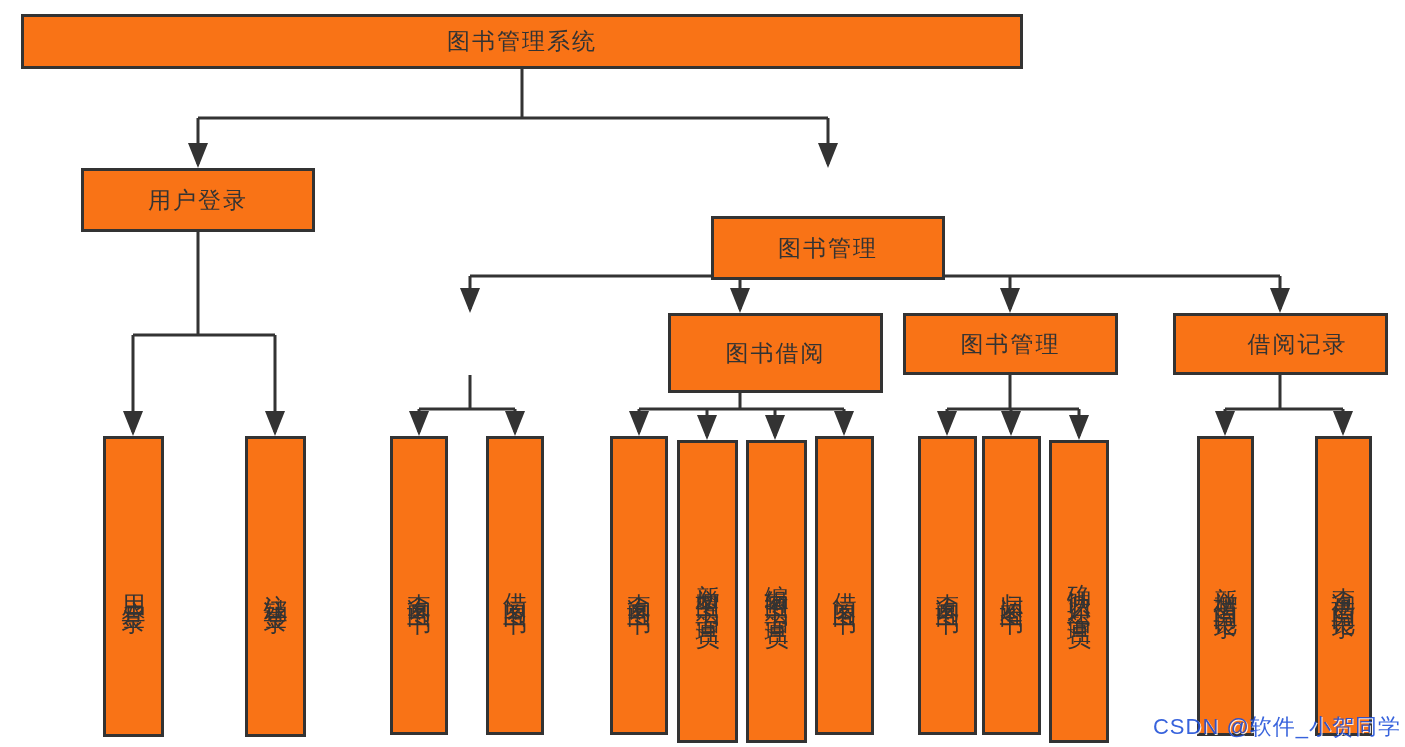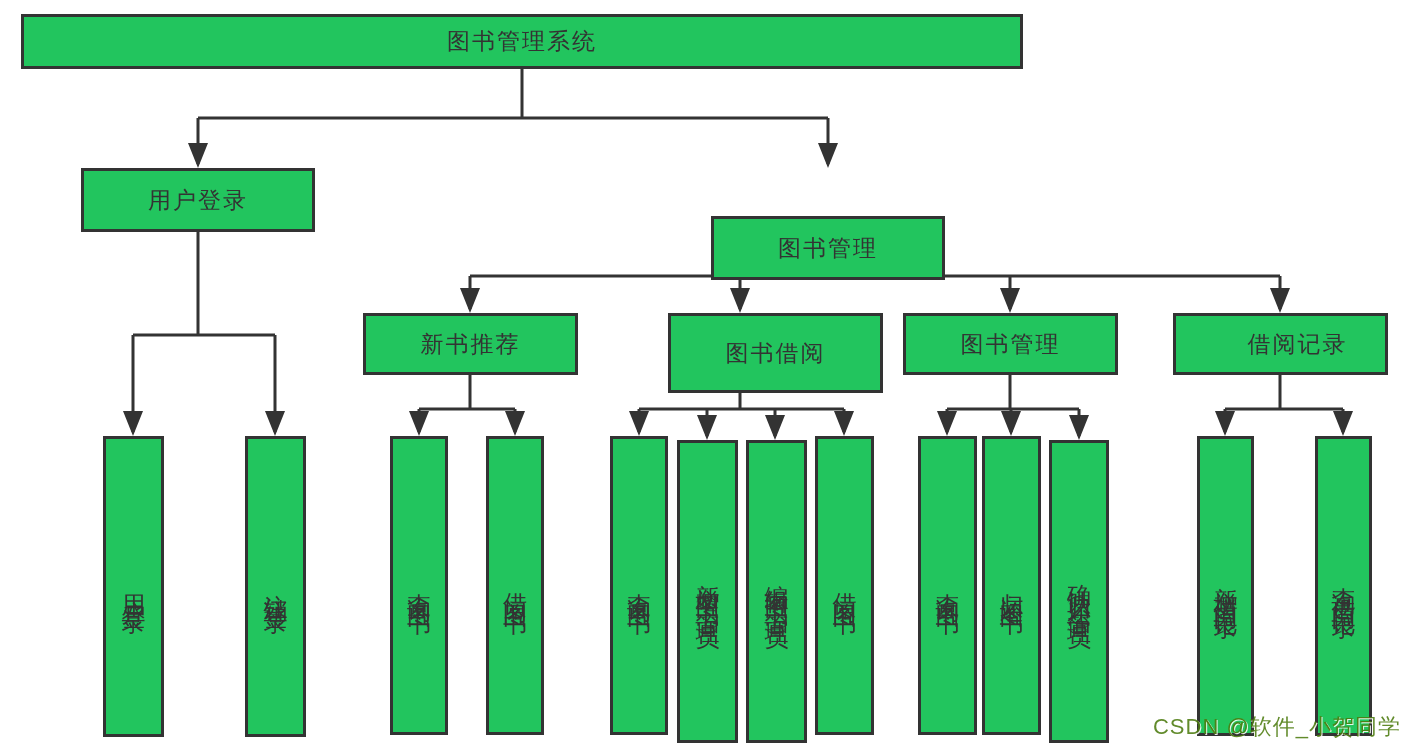--- a/index.html
+++ b/index.html
@@ -7,21 +7,21 @@
     position:relative;
     width:1405px;height:747px;
     background:#ffffff;
     font-family:"Liberation Sans","DejaVu Sans",sans-serif;
     overflow:hidden;
   }
   .wires{position:absolute;left:0;top:0;z-index:1;}
   .node{
     position:absolute;
     box-sizing:border-box;
-    background:#22c55e;
+    background:#f97316;
     border:3px solid #333333;
     color:#333333;
     display:flex;
     align-items:center;
     justify-content:center;
     z-index:2;
   }
   .node.h{font-size:23px;letter-spacing:2px;white-space:nowrap;}
   .node.v{
     writing-mode:vertical-rl;
@@ -30,21 +30,21 @@
     letter-spacing:6px;
     line-height:1;
   }
   .watermark{
     position:absolute;
     right:4px;
     bottom:5px;
     z-index:3;
     font-size:22px;
     letter-spacing:1px;
-    color:#4d7c0f;
+    color:#1d4ed8;
     opacity:0.88;
     white-space:nowrap;
     text-shadow:1px 1px 0 #ffffff;
   }
 </style>
 </head>
 <body>
 
 <div class="canvas">
 
@@ -86,21 +86,20 @@
       <polygon points="1225,436 1215,411 1235,411"></polygon>
       <polygon points="1343,436 1333,411 1353,411"></polygon>
     </g>
   </svg>
 
   <div class="node h" style="left:21px;top:14px;width:1002px;height:55px;">图书管理系统</div>
 
   <div class="node h" style="left:81px;top:168px;width:234px;height:64px;">用户登录</div>
   <div class="node h" style="left:711px;top:168px;width:234px;height:64px;margin-top:48px;">图书管理</div>
 
-  <div class="node h" style="left:363px;top:313px;width:215px;height:62px;">新书推荐</div>
   <div class="node h" style="left:633px;top:313px;width:215px;height:80px;margin-left:35px;">图书借阅</div>
   <div class="node h" style="left:903px;top:313px;width:215px;height:62px;">图书管理</div>
   <div class="node h" style="left:1173px;top:313px;width:215px;height:62px;padding-left:34px;">借阅记录</div>
 
   <div class="node v" style="left:103px;top:436px;width:61px;height:301px;">用户登录</div>
   <div class="node v" style="left:245px;top:436px;width:61px;height:301px;">注销登录</div>
 
   <div class="node v" style="left:390px;top:436px;width:58px;height:299px;">查询图书</div>
   <div class="node v" style="left:486px;top:436px;width:58px;height:299px;">借阅图书</div>
 

